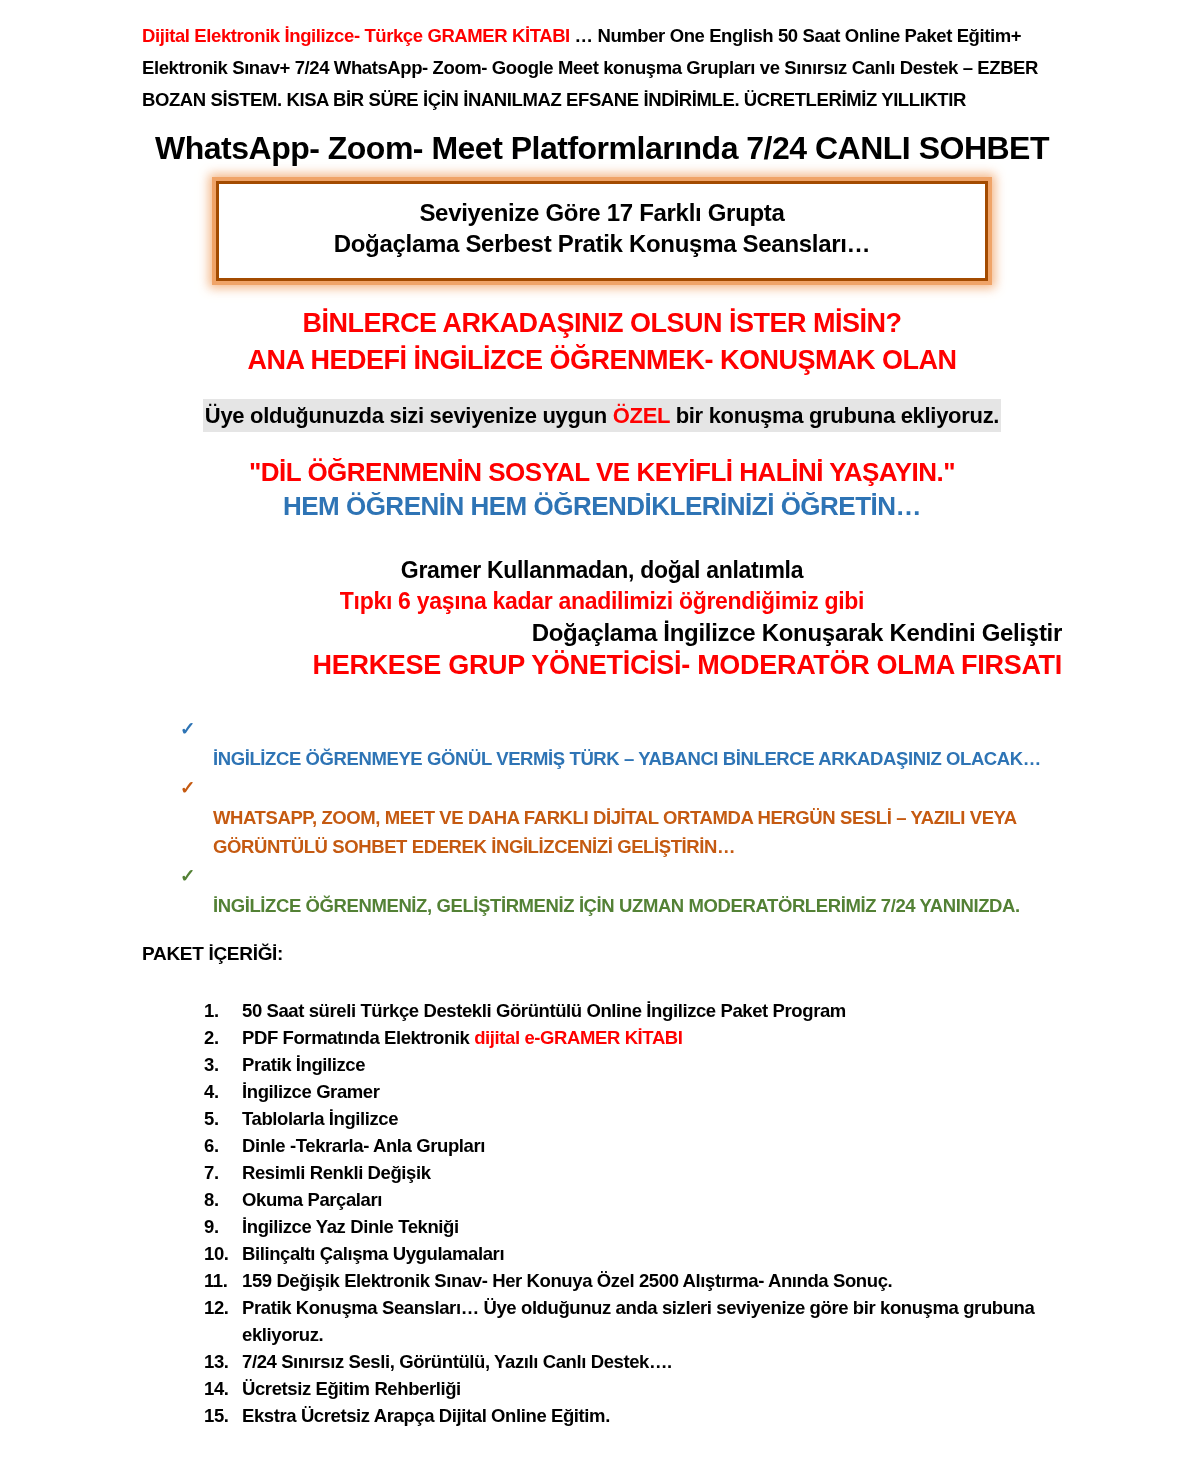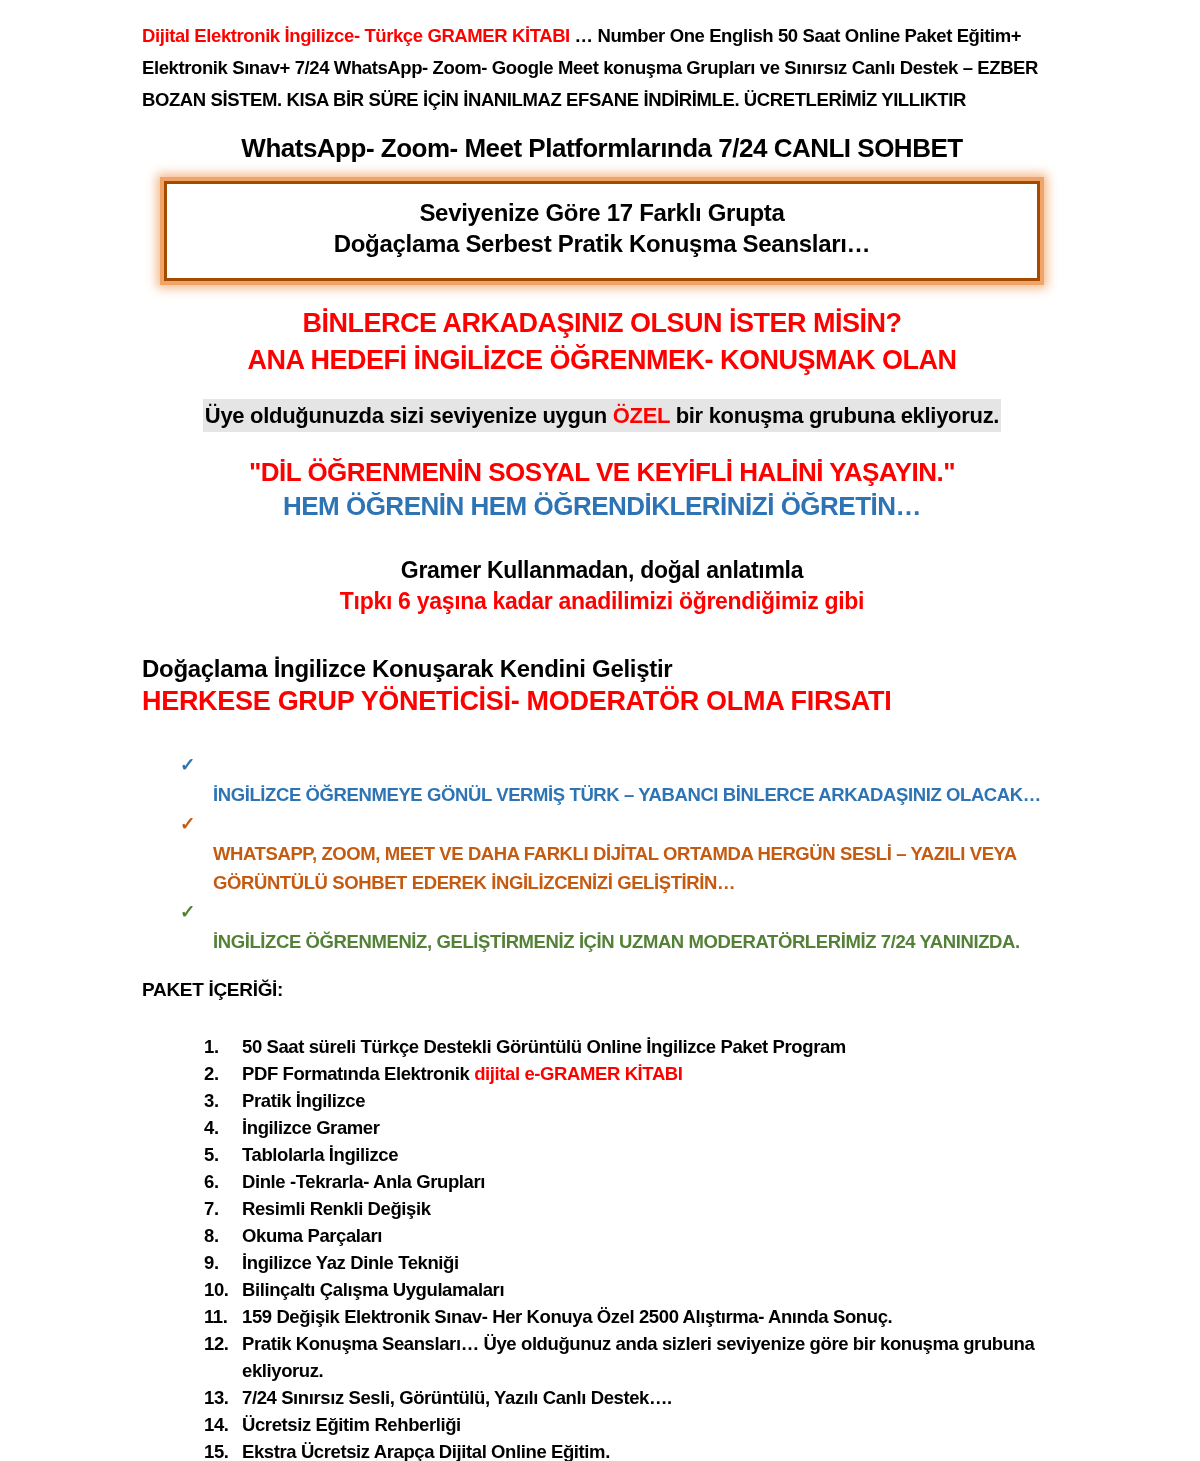--- a/index.html
+++ b/index.html
@@ -13,25 +13,25 @@
   }
   .page { padding: 20px 138px 0 142px; }
 
   .header-para {
     font-size: 18.5px; line-height: 32px; letter-spacing: -0.4px;
     text-align: left;
   }
 
   .h1 {
     margin-top: 15px; text-align: center;
-    font-size: 26px; line-height: 34px; letter-spacing: -0.5px;
+    font-size: 32px; line-height: 34px; letter-spacing: -0.5px;
   }
 
   .promo-box {
-    width: 876px; margin: 16px auto 16px;
+    width: 772px; margin: 16px auto 16px;
     border: 3px solid #a34b00;
     box-shadow: 0 0 0 4px #f0a468, 0 0 10px 7px rgba(240,164,104,0.8);
     padding: 13px 24px 19px;
     text-align: center; font-size: 24px; line-height: 31px; letter-spacing: -0.3px;
   }
 
   .red-question {
     margin-top: 24px; text-align: center;
     font-size: 27px; line-height: 37px; letter-spacing: -0.5px;
   }
@@ -46,21 +46,21 @@
   .social {
     margin-top: 20px; text-align: center;
     font-size: 26px; line-height: 34px; letter-spacing: -0.5px;
   }
 
   .natural {
     margin-top: 32px; text-align: center;
     font-size: 23px; line-height: 31px; letter-spacing: -0.3px;
   }
 
-  .improve { margin-top: 36px; text-align: left; letter-spacing: -0.3px; }
+  .improve { text-align: right; letter-spacing: -0.3px; }
   .improve .line-plain { font-size: 24px; line-height: 31px; }
   .improve .line-accent { font-size: 27px; line-height: 34px; }
 
   .checklist { margin-top: 32px; margin-left: 38px; list-style: none; }
   .check-item { display: flex; font-size: 18.5px; line-height: 29px; letter-spacing: -0.4px; }
   .check-mark { width: 33px; flex: none; }
   .check-text { max-width: 830px; margin-top: 30px; }
 
   .package-heading { margin-top: 20px; font-size: 19px; line-height: 27px; letter-spacing: -0.3px; }
 

